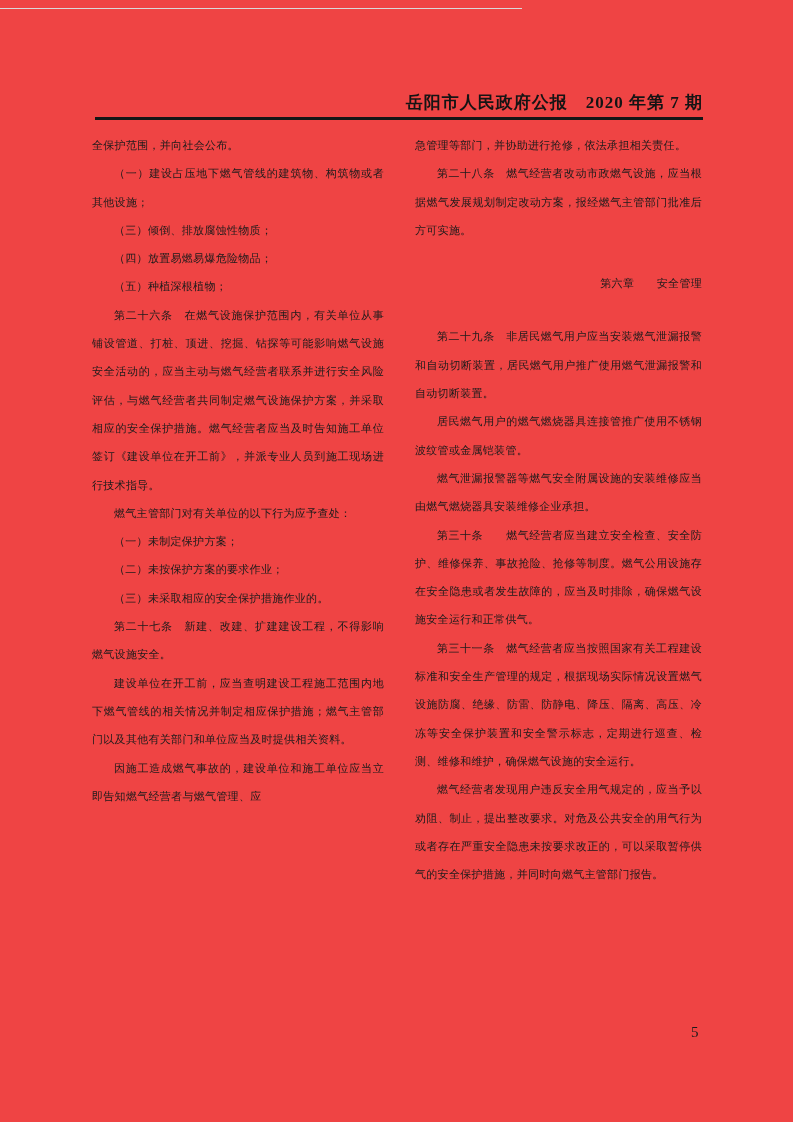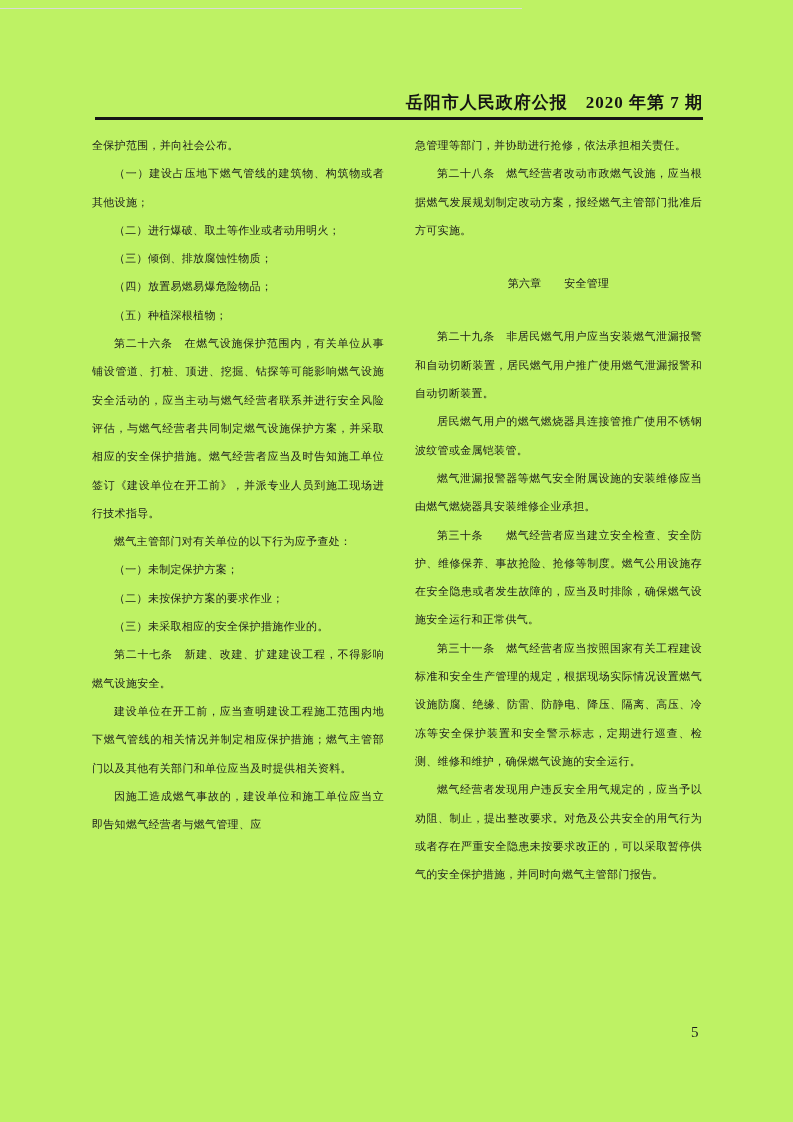--- a/index.html
+++ b/index.html
@@ -4,21 +4,21 @@
 <style>
   html, body {
     margin: 0;
     padding: 0;
     background: #ffffff;
   }
   .page {
     position: relative;
     width: 793px;
     height: 1122px;
-    background: #bef264;
+    background: #ef4444;
     overflow: hidden;
     font-family: "Liberation Serif", "DejaVu Serif", serif;
     color: #1b1b1b;
   }
   .scan-artifact {
     position: absolute;
     top: 8px;
     left: 0;
     width: 522px;
     height: 1px;
@@ -51,21 +51,21 @@
   .para {
     margin: 0;
     font-size: 11px;
     line-height: 28.3px;
     text-align: justify;
     text-justify: inter-character;
     letter-spacing: 0.3px;
   }
   .para.indent { text-indent: 2em; }
   .para.chapter {
-    text-align: center;
+    text-align: right;
     text-indent: 0;
     margin: 25px 0;
   }
   .page-number {
     position: absolute;
     top: 1024px;
     left: 691px;
     font-size: 15px;
     color: #1b1b1b;
   }
@@ -77,21 +77,20 @@
 
   <div class="scan-artifact"></div>
 
   <div class="header-title">岳阳市人民政府公报　2020 年第 7 期</div>
 
   <div class="header-rule"></div>
 
   <div class="column col-left">
       <p class="para body">全保护范围，并向社会公布。</p>
       <p class="para body indent">（一）建设占压地下燃气管线的建筑物、构筑物或者其他设施；</p>
-      <p class="para body indent">（二）进行爆破、取土等作业或者动用明火；</p>
       <p class="para body indent">（三）倾倒、排放腐蚀性物质；</p>
       <p class="para body indent">（四）放置易燃易爆危险物品；</p>
       <p class="para body indent">（五）种植深根植物；</p>
       <p class="para body indent">第二十六条　在燃气设施保护范围内，有关单位从事铺设管道、打桩、顶进、挖掘、钻探等可能影响燃气设施安全活动的，应当主动与燃气经营者联系并进行安全风险评估，与燃气经营者共同制定燃气设施保护方案，并采取相应的安全保护措施。燃气经营者应当及时告知施工单位签订《建设单位在开工前》，并派专业人员到施工现场进行技术指导。</p>
       <p class="para body indent">燃气主管部门对有关单位的以下行为应予查处：</p>
       <p class="para body indent">（一）未制定保护方案；</p>
       <p class="para body indent">（二）未按保护方案的要求作业；</p>
       <p class="para body indent">（三）未采取相应的安全保护措施作业的。</p>
       <p class="para body indent">第二十七条　新建、改建、扩建建设工程，不得影响燃气设施安全。</p>
       <p class="para body indent">建设单位在开工前，应当查明建设工程施工范围内地下燃气管线的相关情况并制定相应保护措施；燃气主管部门以及其他有关部门和单位应当及时提供相关资料。</p>

